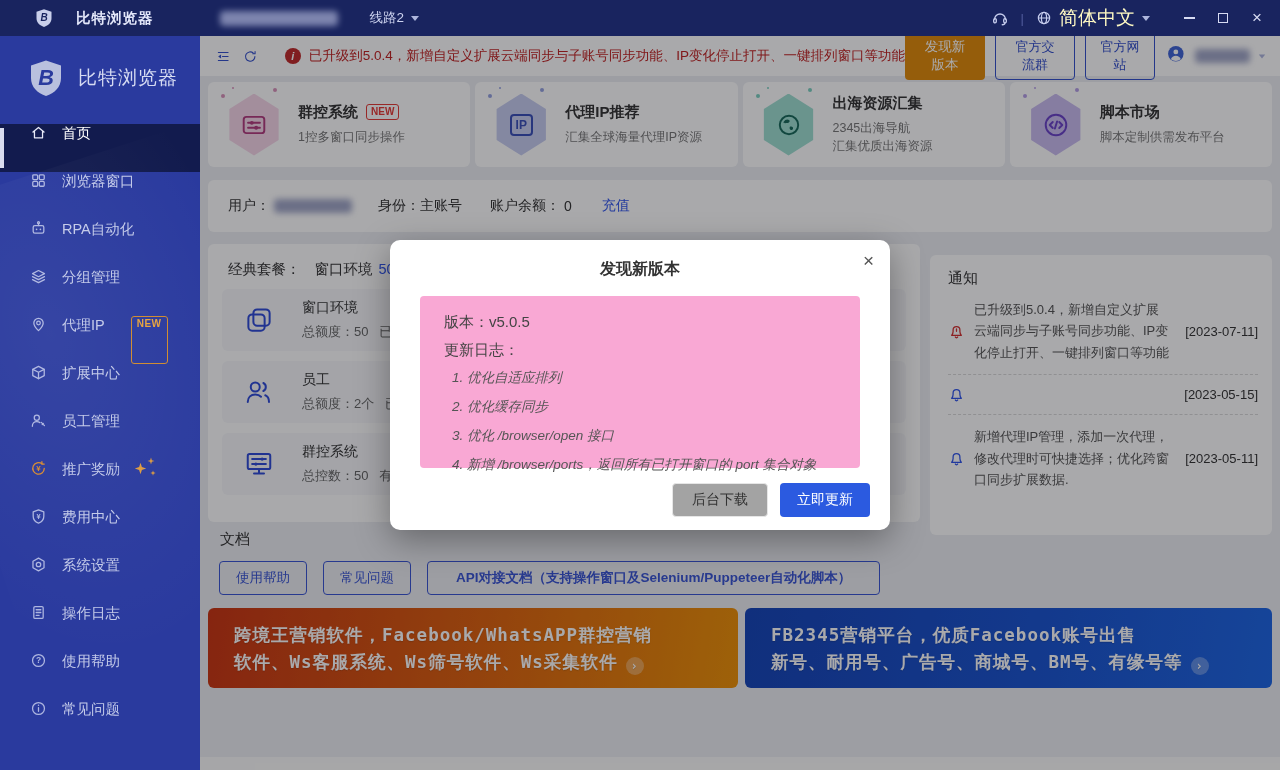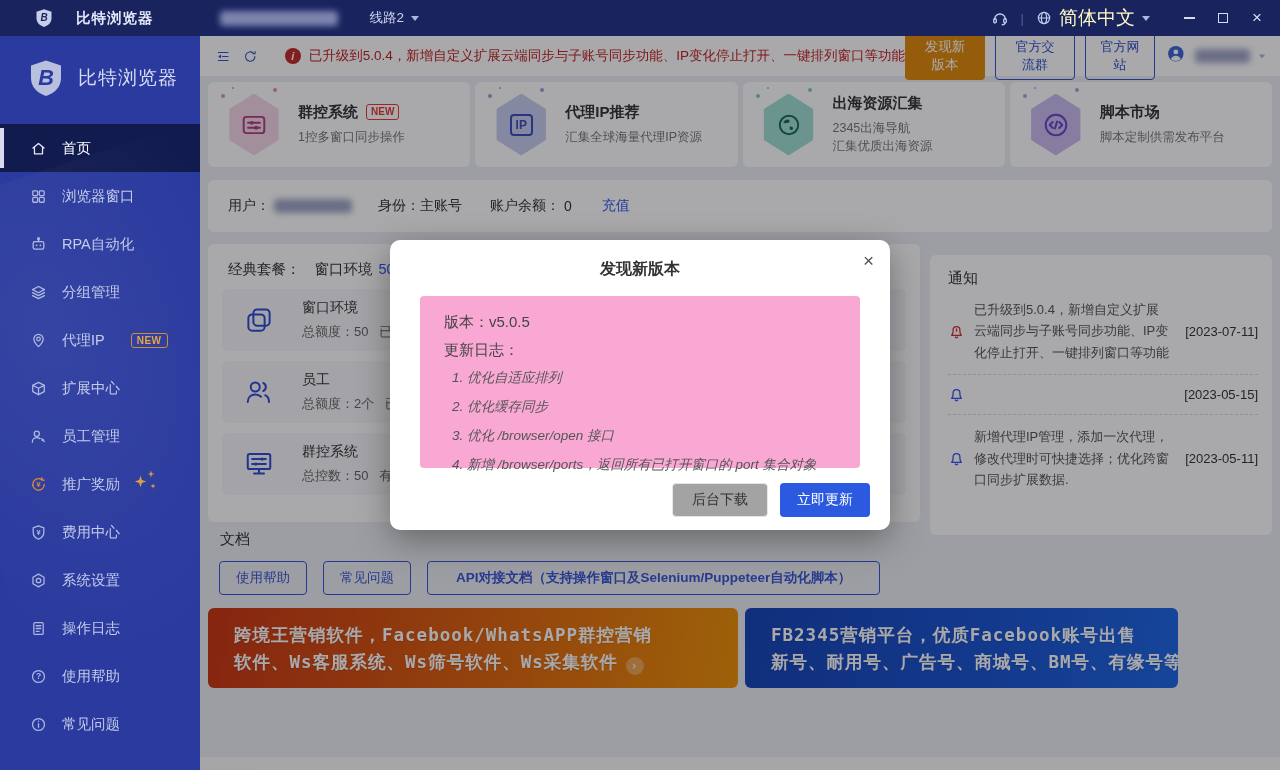--- a/index.html
+++ b/index.html
@@ -32,21 +32,21 @@
   .wbtn.close { font-size:17px; margin-right:10px; }
 
   
   .sidebar { position:absolute; left:0; top:36px; width:200px; height:734px; background:#2a3a9e; z-index:10; overflow:hidden; }
   .sidebar::after { content:""; position:absolute; left:-40px; top:120px; width:340px; height:520px;
     background:radial-gradient(ellipse at 35% 30%, rgba(255,255,255,0.055), transparent 65%); transform:rotate(-18deg); pointer-events:none; }
   .sb-logo { display:flex; align-items:center; padding:22px 0 26px 26px; }
   .sb-logo-ic { width:40px; height:40px; color:#c3c9e6; }
   .sb-logo-ic svg { width:100%; height:100%; }
   .sb-logo-text { font-size:19px; color:#d6dbf2; margin-left:12px; letter-spacing:1px; }
-  .nav-item { position:relative; height:48px; display:flex; align-items:center; padding-left:30px;
+  .nav-item { position:relative; height:48px; display:flex; padding-left:30px;
     color:#c3cae9; font-size:14.5px; cursor:pointer; }
   .nav-item .sicon { width:17px; height:17px; margin-right:15px; color:#aeb6e0; flex:0 0 auto; }
   .nav-item.active { background:#121b4e; color:#ffffff; }
   .nav-item.active::before { content:""; position:absolute; left:0; top:4px; bottom:4px; width:4px; background:#d9dcef; }
   .nav-item.active .sicon { color:#e8eaf8; }
   .nav-item.promo .sicon { color:#d98b2e; }
   .badge-new-side { font-size:10px; font-weight:bold; color:#e6a23c; border:1px solid #cf8a2d;
     border-radius:3px; padding:1px 5px; margin-left:26px; letter-spacing:.5px; }
   .spark { position:relative; width:26px; height:22px; margin-left:14px; color:#dc9a3f; }
   .spark svg { position:absolute; fill:currentColor; stroke:none; }
@@ -131,21 +131,21 @@
   .docs-btns { display:flex; align-items:center; margin-top:12px; padding-left:11px; }
   .doc-btn { border:1px solid #3a55d4; color:#3a55d4; background:transparent; border-radius:4px;
     font-size:13.5px; padding:7px 16px; margin-right:16px; cursor:pointer; }
   .doc-btn.api { font-weight:bold; padding:7px 28px; }
 
   
   .banner-row { position:absolute; left:8px; top:572px; width:1064px; height:80px; display:flex; gap:7px; }
   .banner { border-radius:6px; color:#fff; padding:14px 0 0 26px; cursor:pointer;
     font-family:"DejaVu Sans Mono","Liberation Mono",monospace; font-weight:bold; overflow:hidden; position:relative; }
   .banner.orange { width:530px; background:linear-gradient(100deg,#c93412 0%,#df650d 55%,#ee9207 100%); }
-  .banner.blue { width:433px; background:linear-gradient(100deg,#1544b8 0%,#1a55d2 60%,#1d66e4 100%); }
+  .banner.blue { width:527px; background:linear-gradient(100deg,#1544b8 0%,#1a55d2 60%,#1d66e4 100%); }
   .banner .bl { font-size:17.5px; letter-spacing:1px; line-height:1.55; white-space:nowrap; text-shadow:0 1px 1px rgba(0,0,0,.15); }
   .banner .go { display:inline-flex; width:18px; height:18px; border-radius:50%; background:rgba(255,255,255,.3);
     align-items:center; justify-content:center; font-size:12px; margin-left:8px; vertical-align:-2px; }
 
   .bottom-strip { position:absolute; left:0; bottom:0; width:1080px; height:13px; background:#fbfbfb; }
 
   
   .overlay { position:absolute; inset:0; background:rgba(10,10,14,.35); z-index:40; }
   .modal { position:absolute; left:390px; top:240px; width:500px; height:290px; background:#fff;
     border-radius:10px; box-shadow:0 10px 34px rgba(0,0,0,.35); z-index:100; }

